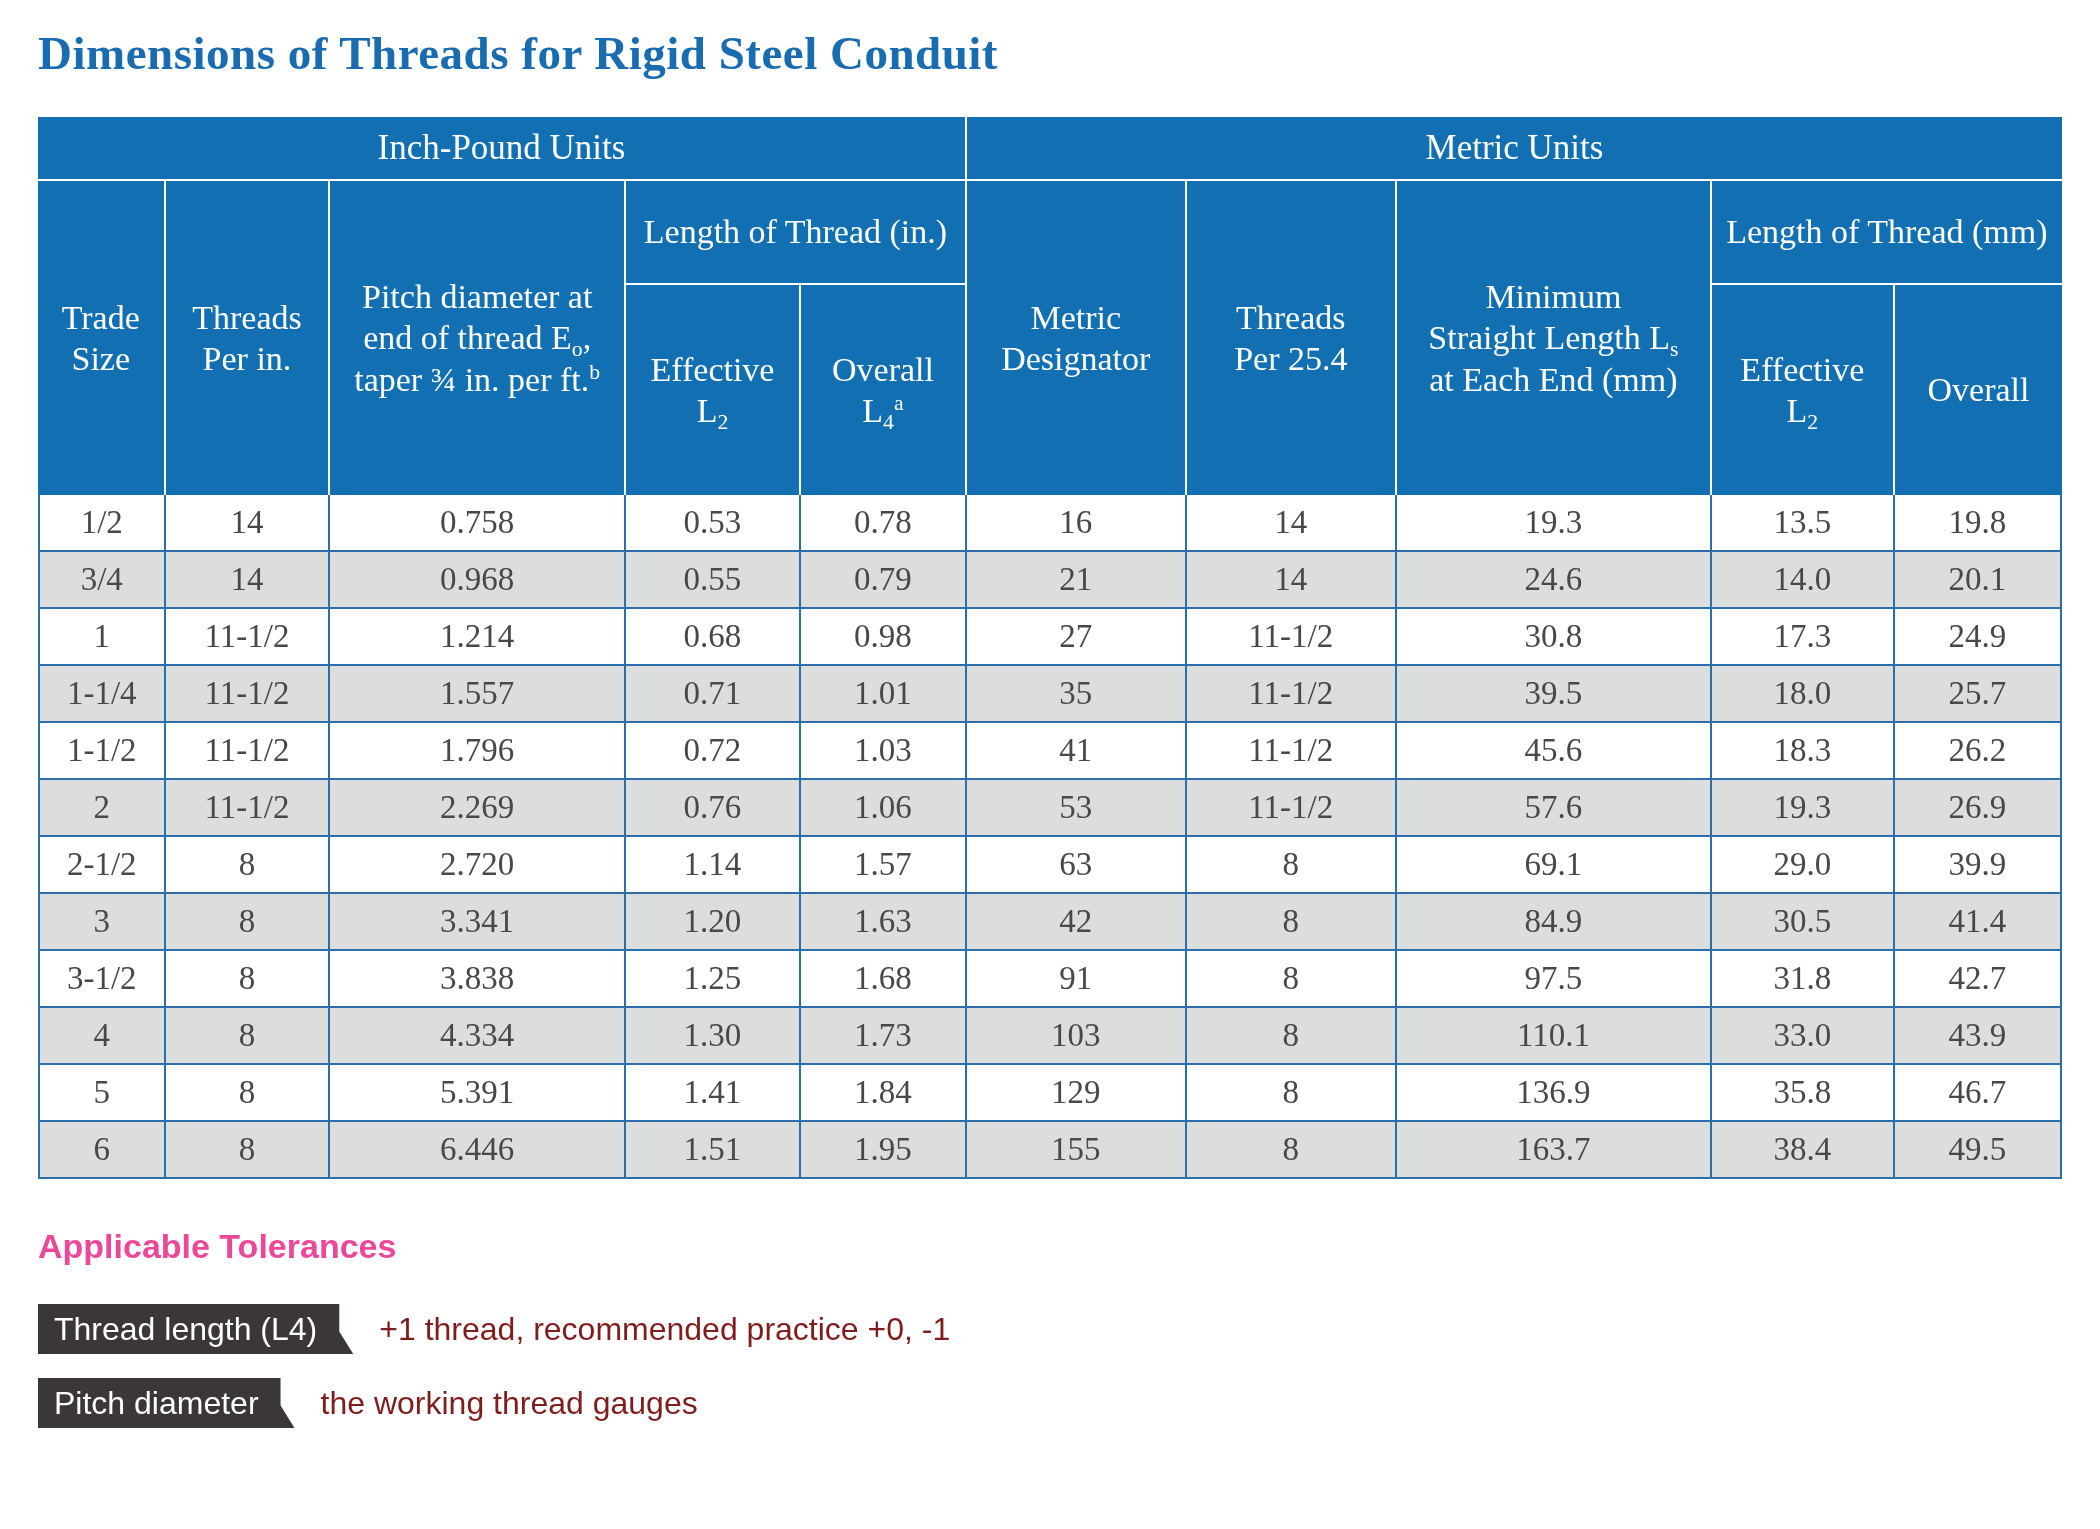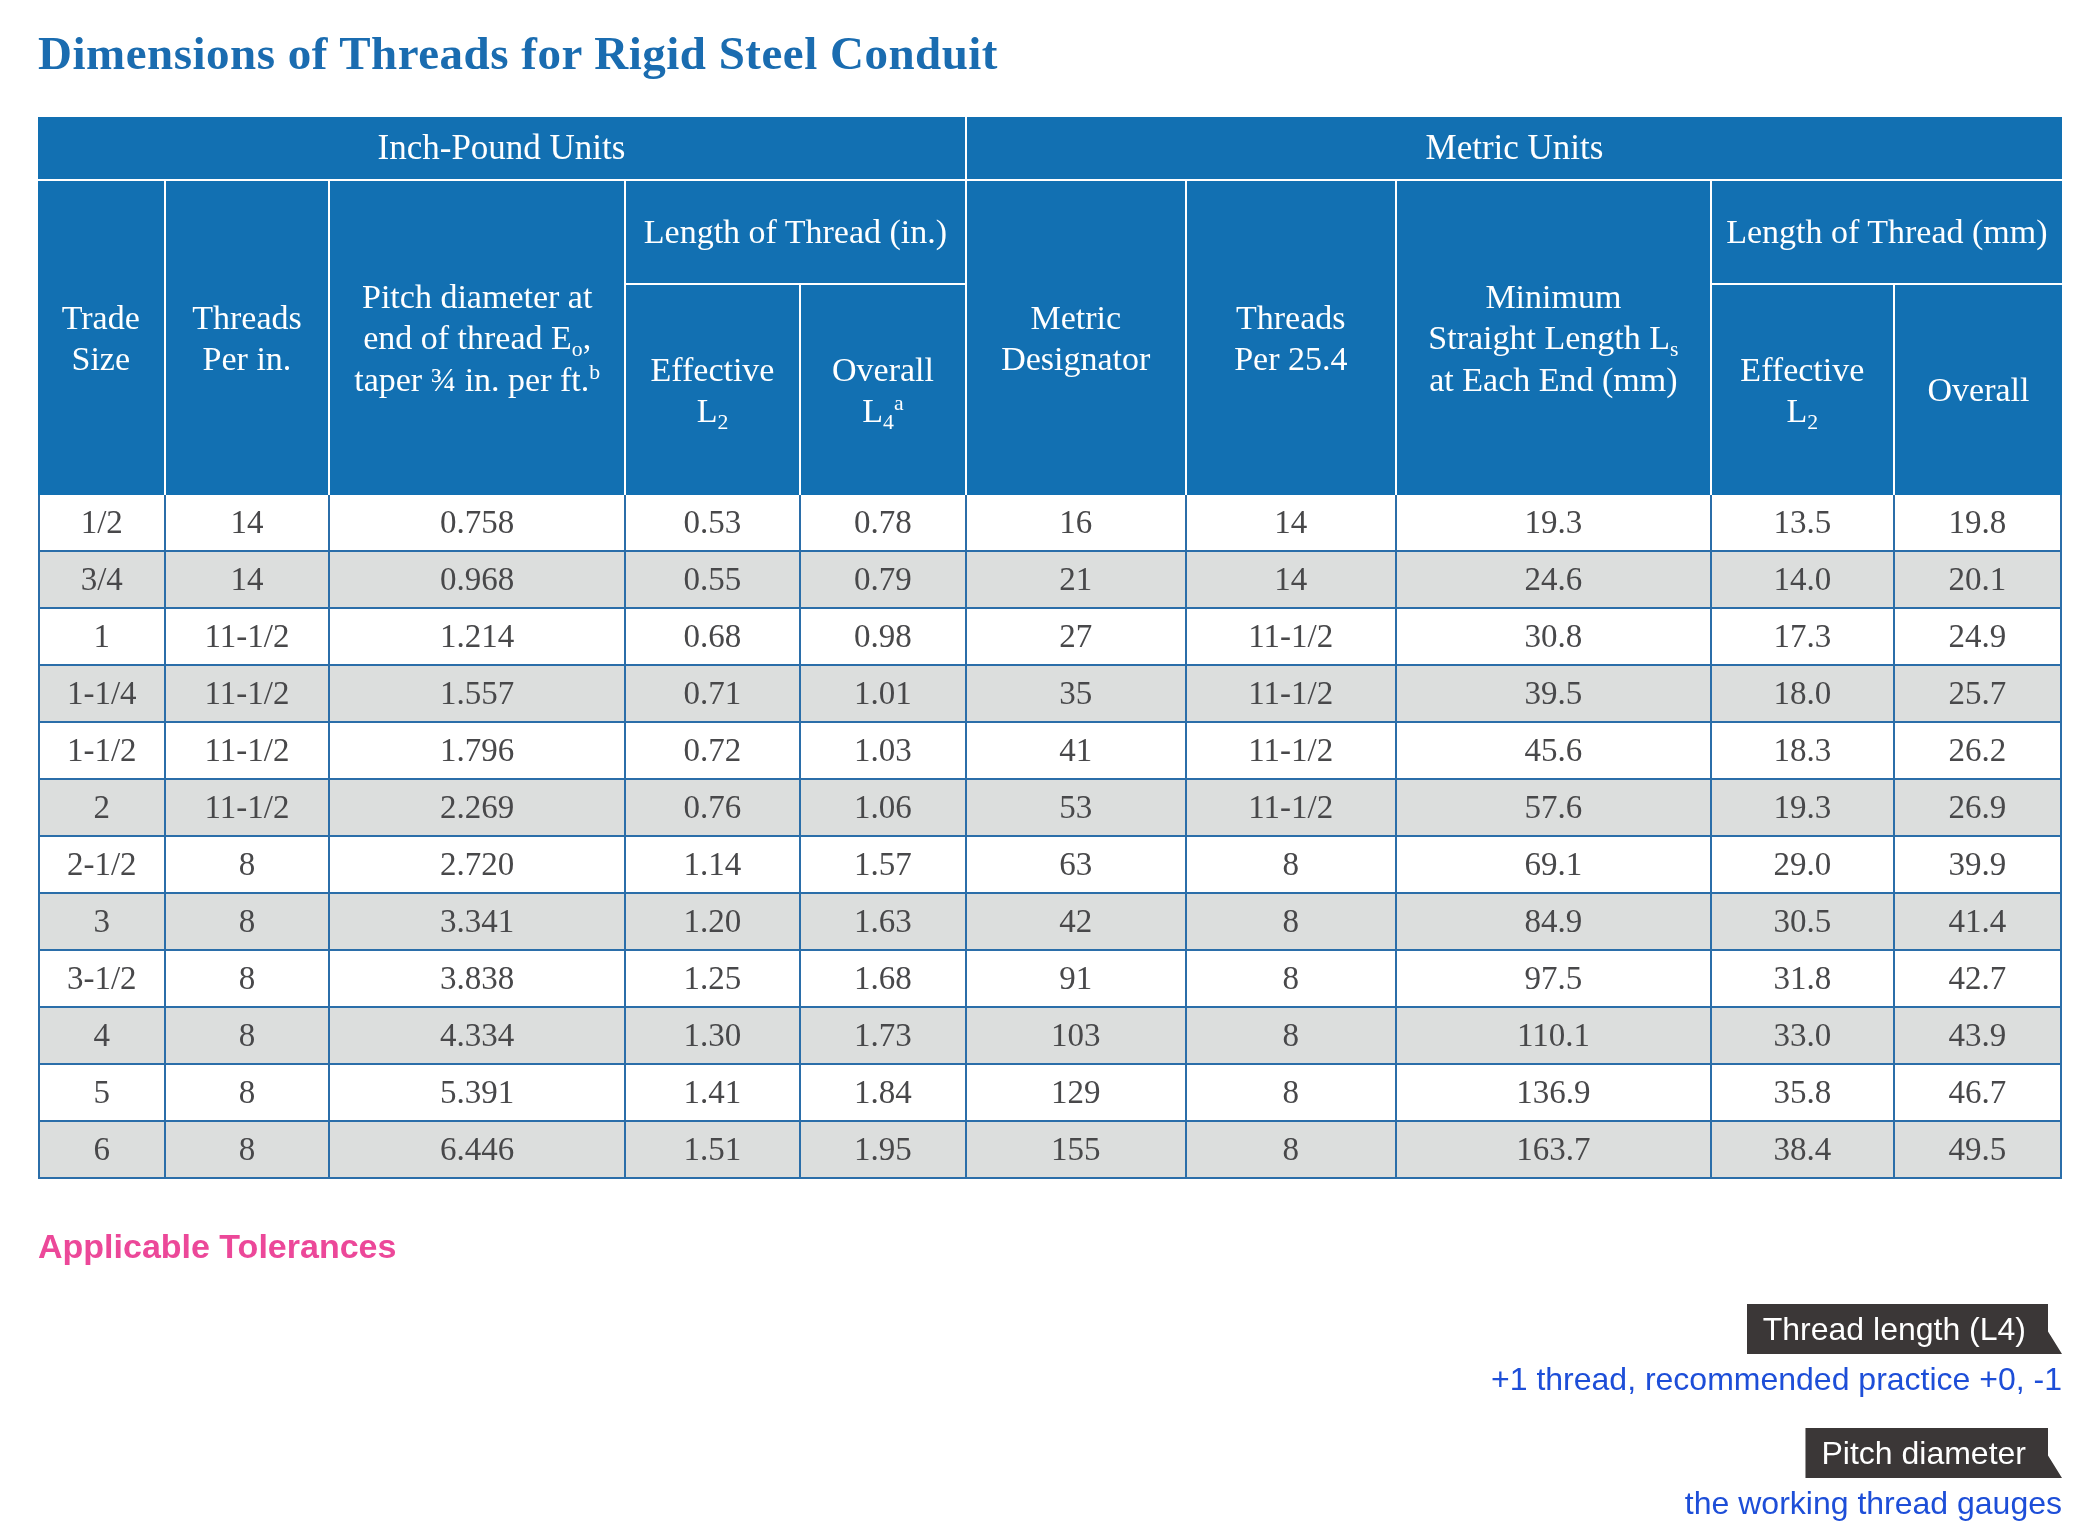--- a/index.html
+++ b/index.html
@@ -81,37 +81,36 @@
   .tol { margin-top: 48px; }
   .tol-heading {
     font-size: 34px;
     font-weight: bold;
     color: #ec4899;
   }
   .tol-row {
     display: flex;
     align-items: flex-end;
     margin-top: 38px;
-    flex-direction: column;
   }
   .tol-row.second { margin-top: 24px; }
   .badge {
     display: inline-block;
     background: #3b3737;
     color: #ffffff;
     font-size: 32px;
     line-height: 50px;
     padding: 0 36px 0 16px;
     clip-path: polygon(0 0, calc(100% - 14px) 0, calc(100% - 14px) 55%, 100% 100%, 0 100%);
     flex: 0 0 auto;
   }
   .tol-text {
     margin-left: 26px;
     font-size: 32px;
-    color: #1d4ed8;
+    color: #7f1d1d;
   }
   .tol-text div { line-height: 50px; }
 </style>
 </head>
 <body>
 
 <div class="page">
 
   <h1 class="title">Dimensions of Threads for Rigid Steel Conduit</h1>
 

